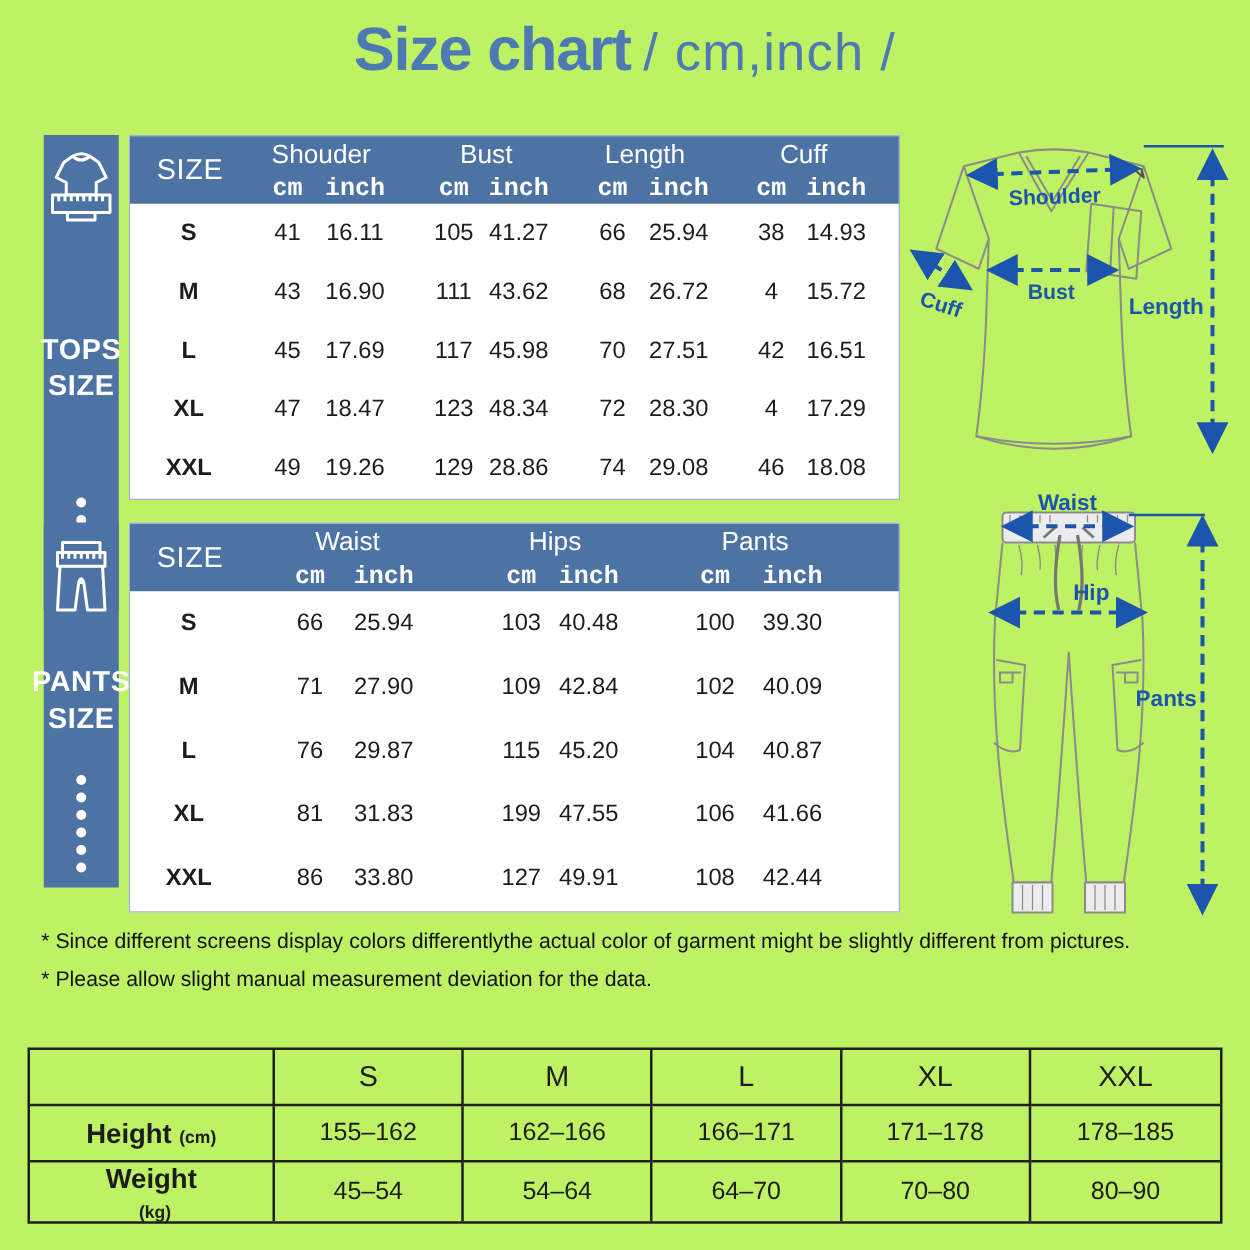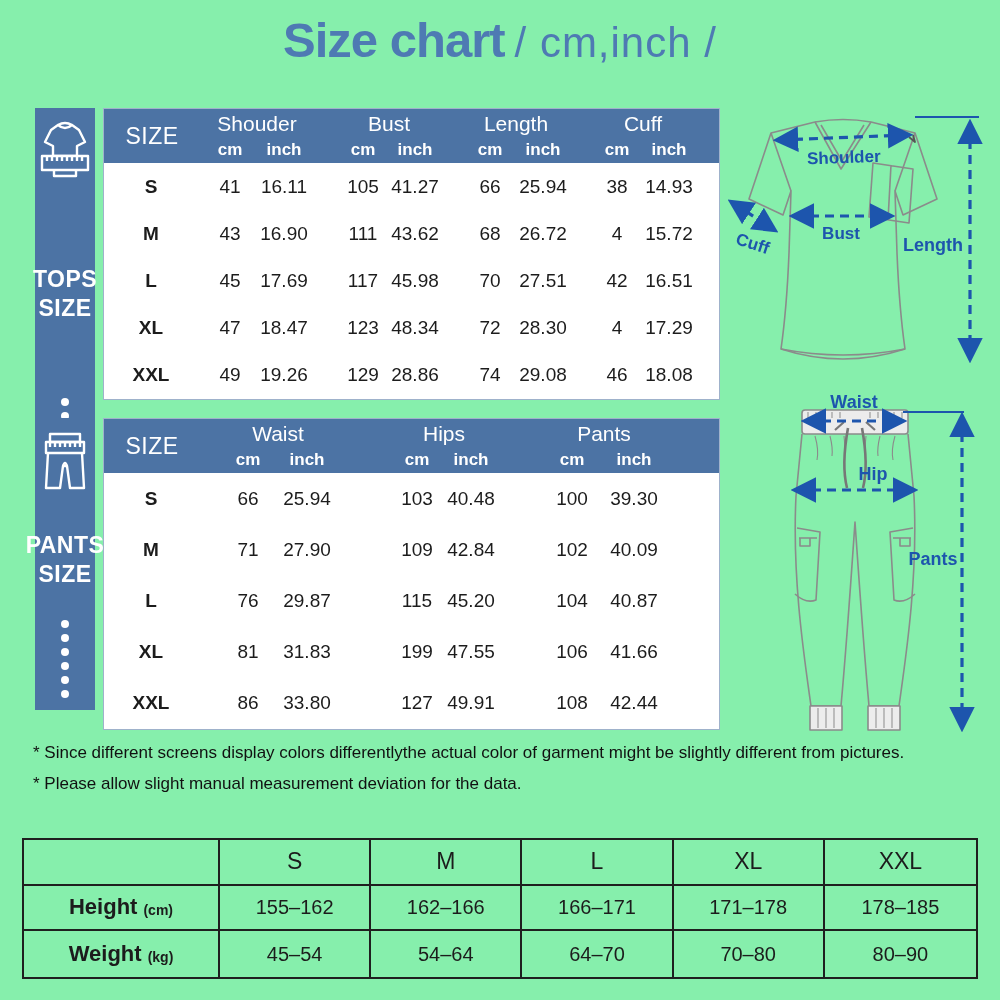--- a/index.html
+++ b/index.html
@@ -1,16 +1,16 @@
 <!DOCTYPE html>
 <html><head>
 <meta charset="utf-8">
 <style>
   html,body{margin:0;padding:0;background:#fff;}
-  .page{position:relative;width:1000px;height:1000px;background:#86efac;overflow:hidden;
+  .page{position:relative;width:1000px;height:1000px;background:#bef264;overflow:hidden;
         font-family:"Liberation Sans",sans-serif;color:#1c1c1c;}
 
   
   .title{position:absolute;top:12px;left:0;width:100%;text-align:center;color:#4e7ab3;}
   .title .t-main{font-size:49px;font-weight:700;letter-spacing:-1px;}
   .title .t-suffix{font-size:42px;font-weight:400;margin-left:10px;letter-spacing:1px;}
 
   
   .sidebar{position:absolute;width:60px;background:#4c73a4;display:flex;flex-direction:column;
            align-items:center;justify-content:space-between;padding:12px 0;box-sizing:border-box;}
@@ -20,21 +20,21 @@
   .dots{display:flex;flex-direction:column;align-items:center;gap:6px;}
   .dots span{width:8px;height:8px;border-radius:50%;background:#fff;display:block;}
 
   
   .stable{position:absolute;left:103px;width:617px;background:#fff;border:1px solid #9fb2cb;box-sizing:border-box;}
   .st-tops{top:108px;height:292px;}
   .st-pants{top:418px;height:312px;}
   .thead{position:relative;height:54px;background:#4c73a4;color:#fff;}
   .h-size{position:absolute;left:48px;top:50%;transform:translate(-50%,-50%);font-size:23px;font-weight:500;letter-spacing:.5px;}
   .h-group{position:absolute;top:3px;transform:translateX(-50%);font-size:21px;font-weight:400;}
-  .h-unit{position:absolute;top:31px;transform:translateX(-50%);font-size:17px;font-weight:600;}
+  .h-unit{position:absolute;top:31px;transform:translateX(-50%);font-size:20px;font-weight:600;font-family:Liberation Mono, monospace;}
   .tbody{display:flex;flex-direction:column;}
   .tb-tops{height:236px;}
   .tb-pants{height:256px;}
   .vrow{position:relative;flex:1;}
   .cell{position:absolute;top:50%;transform:translate(-50%,-50%);font-size:19px;white-space:nowrap;}
   .sz{left:47px;font-weight:600;}
   
   .t0{left:126px}.t1{left:180px}.t2{left:259px}.t3{left:311px}
   .t4{left:386px}.t5{left:439px}.t6{left:513px}.t7{left:565px}
   .gt0{left:153px}.gt1{left:285px}.gt2{left:412px}.gt3{left:539px}
@@ -53,21 +53,21 @@
   .notes p{margin:0 0 5px 0;font-size:17px;line-height:1.55;color:#111;
            padding-left:21px;text-indent:-21px;}
 
   
   .btable{position:absolute;left:22px;top:838px;width:956px;height:141px;box-sizing:border-box;
           border:2px solid #1f1f1f;display:grid;grid-template-columns:196px repeat(5,1fr);
           grid-template-rows:1fr 1fr 1fr;}
   .bcell{border-right:2px solid #1f1f1f;border-bottom:2px solid #1f1f1f;
          display:flex;align-items:center;justify-content:center;font-size:20px;}
   .bcell:nth-child(6n){border-right:none;}
-  .bcell.last-row{border-bottom:none;}
+  .bcell.last-row{border-bottom:none;flex-direction:column;}
   .bhead{font-size:23px;}
   .blabel{font-size:22px;font-weight:700;}
   .bunit{font-size:14px;font-weight:700;margin-left:6px;margin-top:5px;}
 </style>
 </head>
 <body>
 
 <div class="page">
 
   <div class="title">

